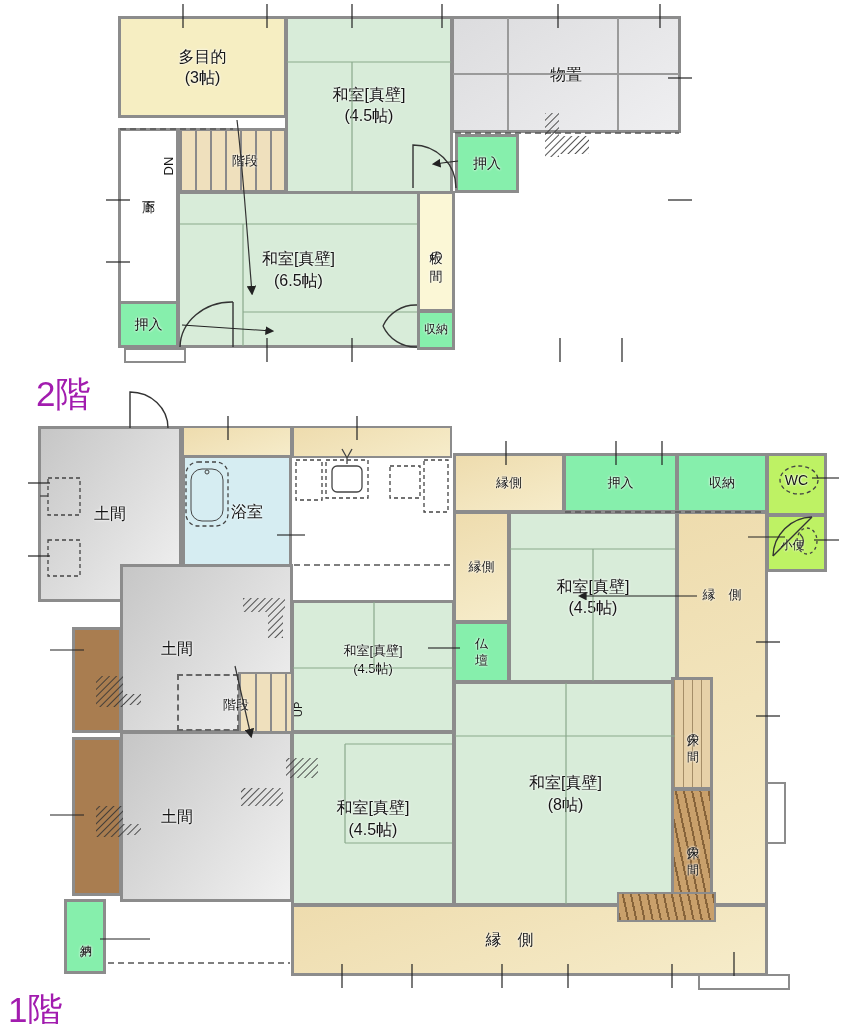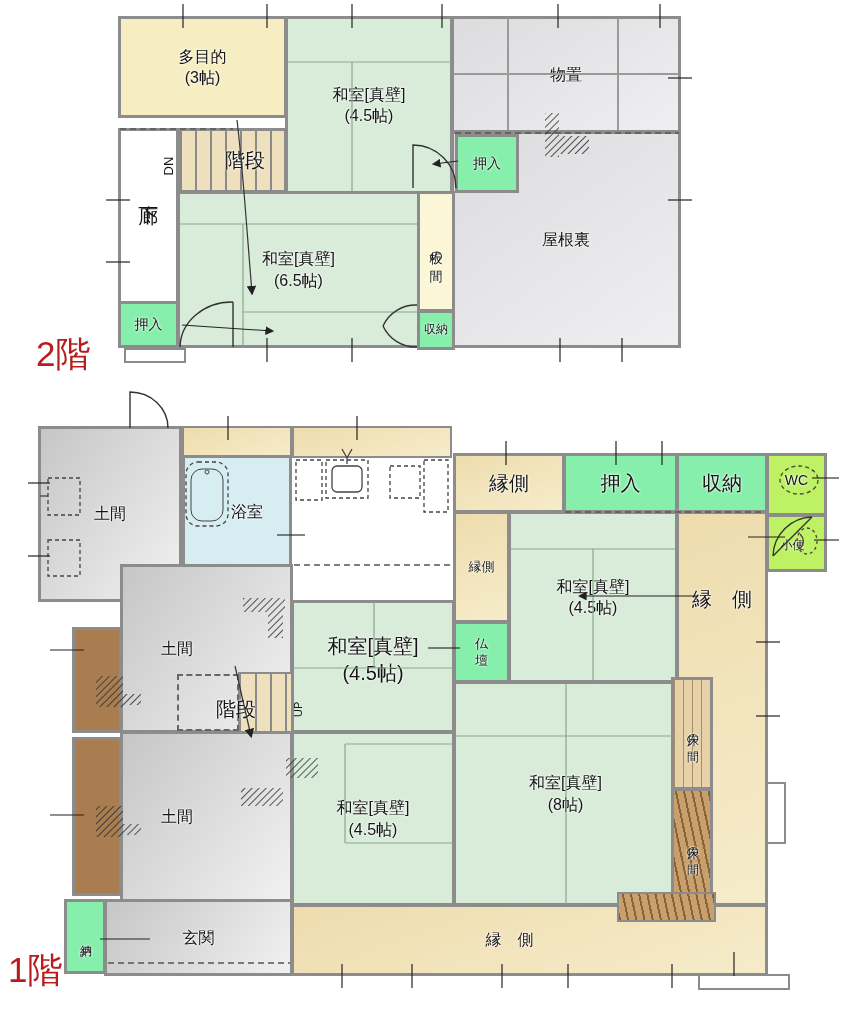--- a/index.html
+++ b/index.html
@@ -2,40 +2,40 @@
 <html><head>
 <meta charset="utf-8">
 <style>
   html,body{margin:0;padding:0;width:841px;height:1024px;overflow:hidden;background:#fff;
     font-family:"Liberation Sans","DejaVu Sans",sans-serif;}
   #plan{position:relative;width:841px;height:1024px;background:#fff;}
   .room{position:absolute;box-sizing:border-box;border:3px solid #8c8c8c;
     display:flex;align-items:center;justify-content:center;}
   .lbl{font-size:16px;color:#151515;text-align:center;white-space:pre-line;line-height:1.32;
     text-shadow:0 0 2px #fff,0 0 3px #fff;}
-  .s14{font-size:14px}.s13{font-size:13px}.s12{font-size:12px}.s15{font-size:20px}
+  .s14{font-size:14px}.s13{font-size:13px}.s12{font-size:12px}.s15{font-size:13px}
   .v{writing-mode:vertical-rl;text-orientation:upright;letter-spacing:2px;}
   .free{position:absolute;color:#151515;}
   .tatami{background:#d8ecd9}
   .pink{background:#86efac}
   .gray{background:linear-gradient(145deg,#dcdcde,#efeff1)}
   .cream{background:#f6eec2}
   .paleyellow{background:#fbf7d6}
   .bath{background:#d6edf2}
   .kitchen{background:#f6e9c4}
   .engawa{background:linear-gradient(160deg,#eedcae,#f6ecca)}
   .doma{background:linear-gradient(125deg,#c6c6c6,#f1f1f1)}
   .brown{background:#a97d50}
   .wcblue{background:#bef264}
   .tokoU{background-color:#e7d1a8;background-image:repeating-linear-gradient(90deg,rgba(100,75,40,.5) 0 1px,transparent 1px 9px)}
   .wood{background-color:#c9a06b;background-image:repeating-linear-gradient(78deg,rgba(70,40,10,.5) 0 2px,transparent 2px 8px)}
   .steps{background-color:#efe0bd;background-image:repeating-linear-gradient(90deg,#8a8a8a 0 1.5px,transparent 1.5px 15px)}
   .dashedbox{border:2px dashed #666;background:transparent}
   .whitebox{background:#fff;border-width:2px}
-  .floorname{position:absolute;font-size:35px;color:#b91c1c;}
+  .floorname{position:absolute;font-size:35px;color:#a21caf;margin-top:40px;}
   svg.ov{position:absolute;left:0;top:0;width:841px;height:1024px;pointer-events:none;}
 </style>
 </head>
 <body>
 
 <div id="plan">
 
   <div class="room cream" style="left:118px;top:16px;width:169px;height:102px">
     <span class="lbl">多目的
 (3帖)</span>
@@ -46,23 +46,20 @@
   <div class="room steps" style="left:177px;top:128px;width:110px;height:65px">
     <span class="lbl s15" style="margin-left:26px">階段</span>
   </div>
   <div class="room tatami" style="left:285px;top:16px;width:168px;height:178px">
     <span class="lbl">和室[真壁]
 (4.5帖)</span>
   </div>
   <div class="room gray" style="left:451px;top:16px;width:230px;height:117px">
     <span class="lbl">物置</span>
   </div>
-  <div class="room gray" style="left:451px;top:131px;width:230px;height:217px">
-    <span class="lbl">屋根裏</span>
-  </div>
   <div class="room pink" style="left:455px;top:134px;width:64px;height:59px">
     <span class="lbl s14">押入</span>
   </div>
   <div class="room tatami" style="left:177px;top:191px;width:243px;height:157px">
     <span class="lbl">和室[真壁]
 (6.5帖)</span>
   </div>
   <div class="room paleyellow" style="left:417px;top:191px;width:38px;height:121px">
     <span class="lbl v s13">板の間</span>
   </div>
@@ -134,23 +131,20 @@
     <span class="lbl">土間</span>
   </div>
   <div class="room tatami" style="left:291px;top:731px;width:164px;height:175px">
     <span class="lbl">和室[真壁]
 (4.5帖)</span>
   </div>
   <div class="room brown" style="left:72px;top:627px;width:50px;height:106px"></div>
   <div class="room brown" style="left:72px;top:737px;width:50px;height:159px"></div>
   <div class="room pink" style="left:64px;top:899px;width:42px;height:75px">
     <span class="lbl v s12">納戸</span>
-  </div>
-  <div class="room doma" style="left:104px;top:899px;width:189px;height:77px">
-    <span class="lbl">玄関</span>
   </div>
   <div class="room engawa" style="left:291px;top:904px;width:477px;height:72px">
     <span class="lbl" style="margin-left:-40px">縁　側</span>
   </div>
   <div class="room wood" style="left:617px;top:892px;width:99px;height:30px;border-width:2px"></div>
   <div class="room whitebox" style="left:766px;top:782px;width:20px;height:62px"></div>
   <div class="room whitebox" style="left:698px;top:974px;width:92px;height:16px"></div>
 
   <div class="free" style="left:150px;top:150px;width:36px;font-size:13px;transform:rotate(-90deg)">DN</div>
   <div class="free" style="left:283px;top:696px;width:30px;font-size:11px;transform:rotate(-90deg)">UP</div>

